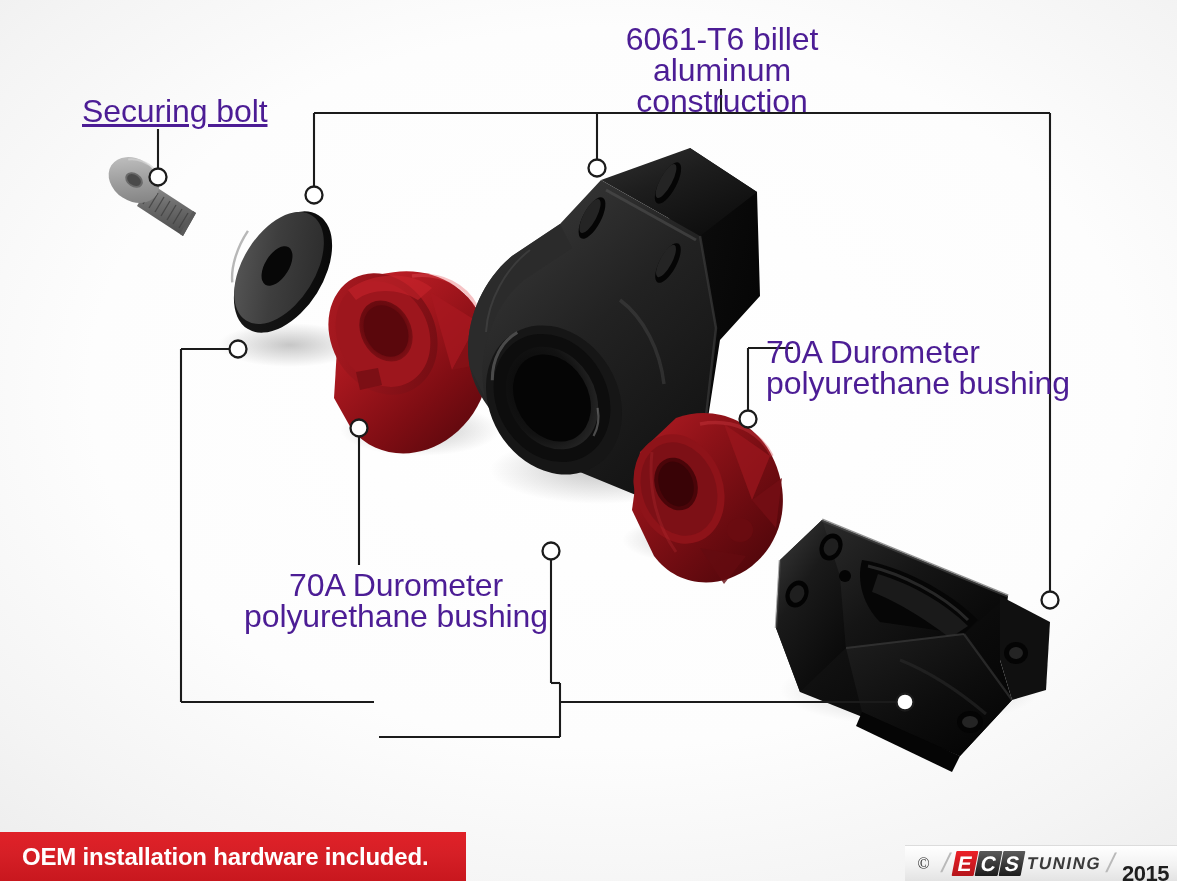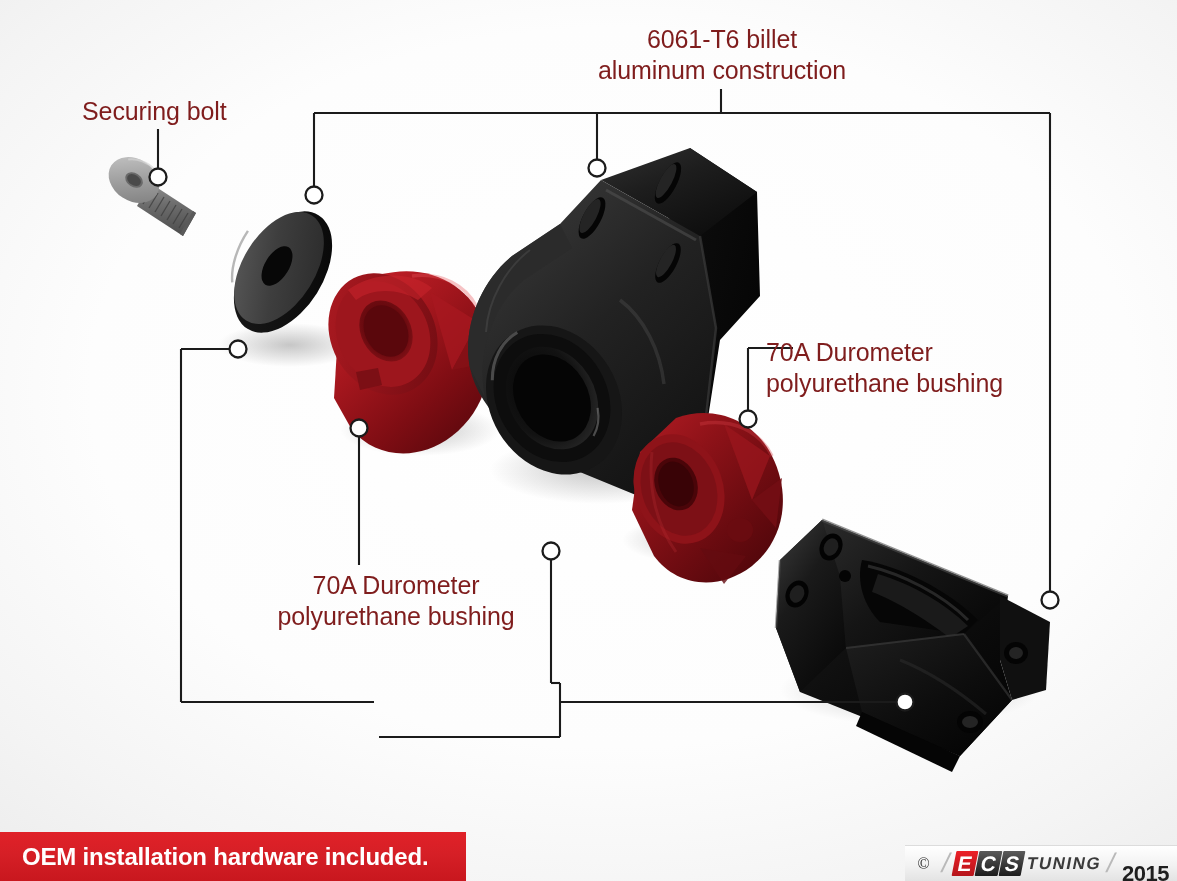--- a/index.html
+++ b/index.html
@@ -18,29 +18,29 @@
     background:
       radial-gradient(ellipse 900px 620px at 52% 44%, #ffffff 0%, #fdfdfd 58%, #f4f4f4 85%, #eeeeee 100%);
   }
 
   
   #leaders{position:absolute;left:0;top:0;width:1177px;height:881px;pointer-events:none;}
 
   
   .label{
     position:absolute;
-    color:#7f1d1d;
-    font-family:"Liberation Sans", sans-serif;
-    font-size:25px;
+    color:#4c1d95;
+    font-family:"Liberation Sans", sans-serif;
+    font-size:32px;
     line-height:31px;
     letter-spacing:-0.1px;
     white-space:pre-line;
     font-weight:400;
   }
-  .lbl-securing   { left:82px;  top:96px;  }
+  .lbl-securing   { left:82px;  top:96px;text-decoration:underline;  }
   .lbl-billet     { left:586px; top:24px;  text-align:center; width:272px;}
   .lbl-poly-right { left:766px; top:337px; }
   .lbl-poly-left  { left:240px; top:570px; text-align:center; width:312px;}
   .lbl-anodized   { left:124px; top:720px; }
 
   
   .banner{
     position:absolute;left:0;top:832px;width:466px;height:49px;
     background:linear-gradient(180deg,#e02128 0%, #d61f26 45%, #c8171e 100%);
     display:flex;align-items:center;

